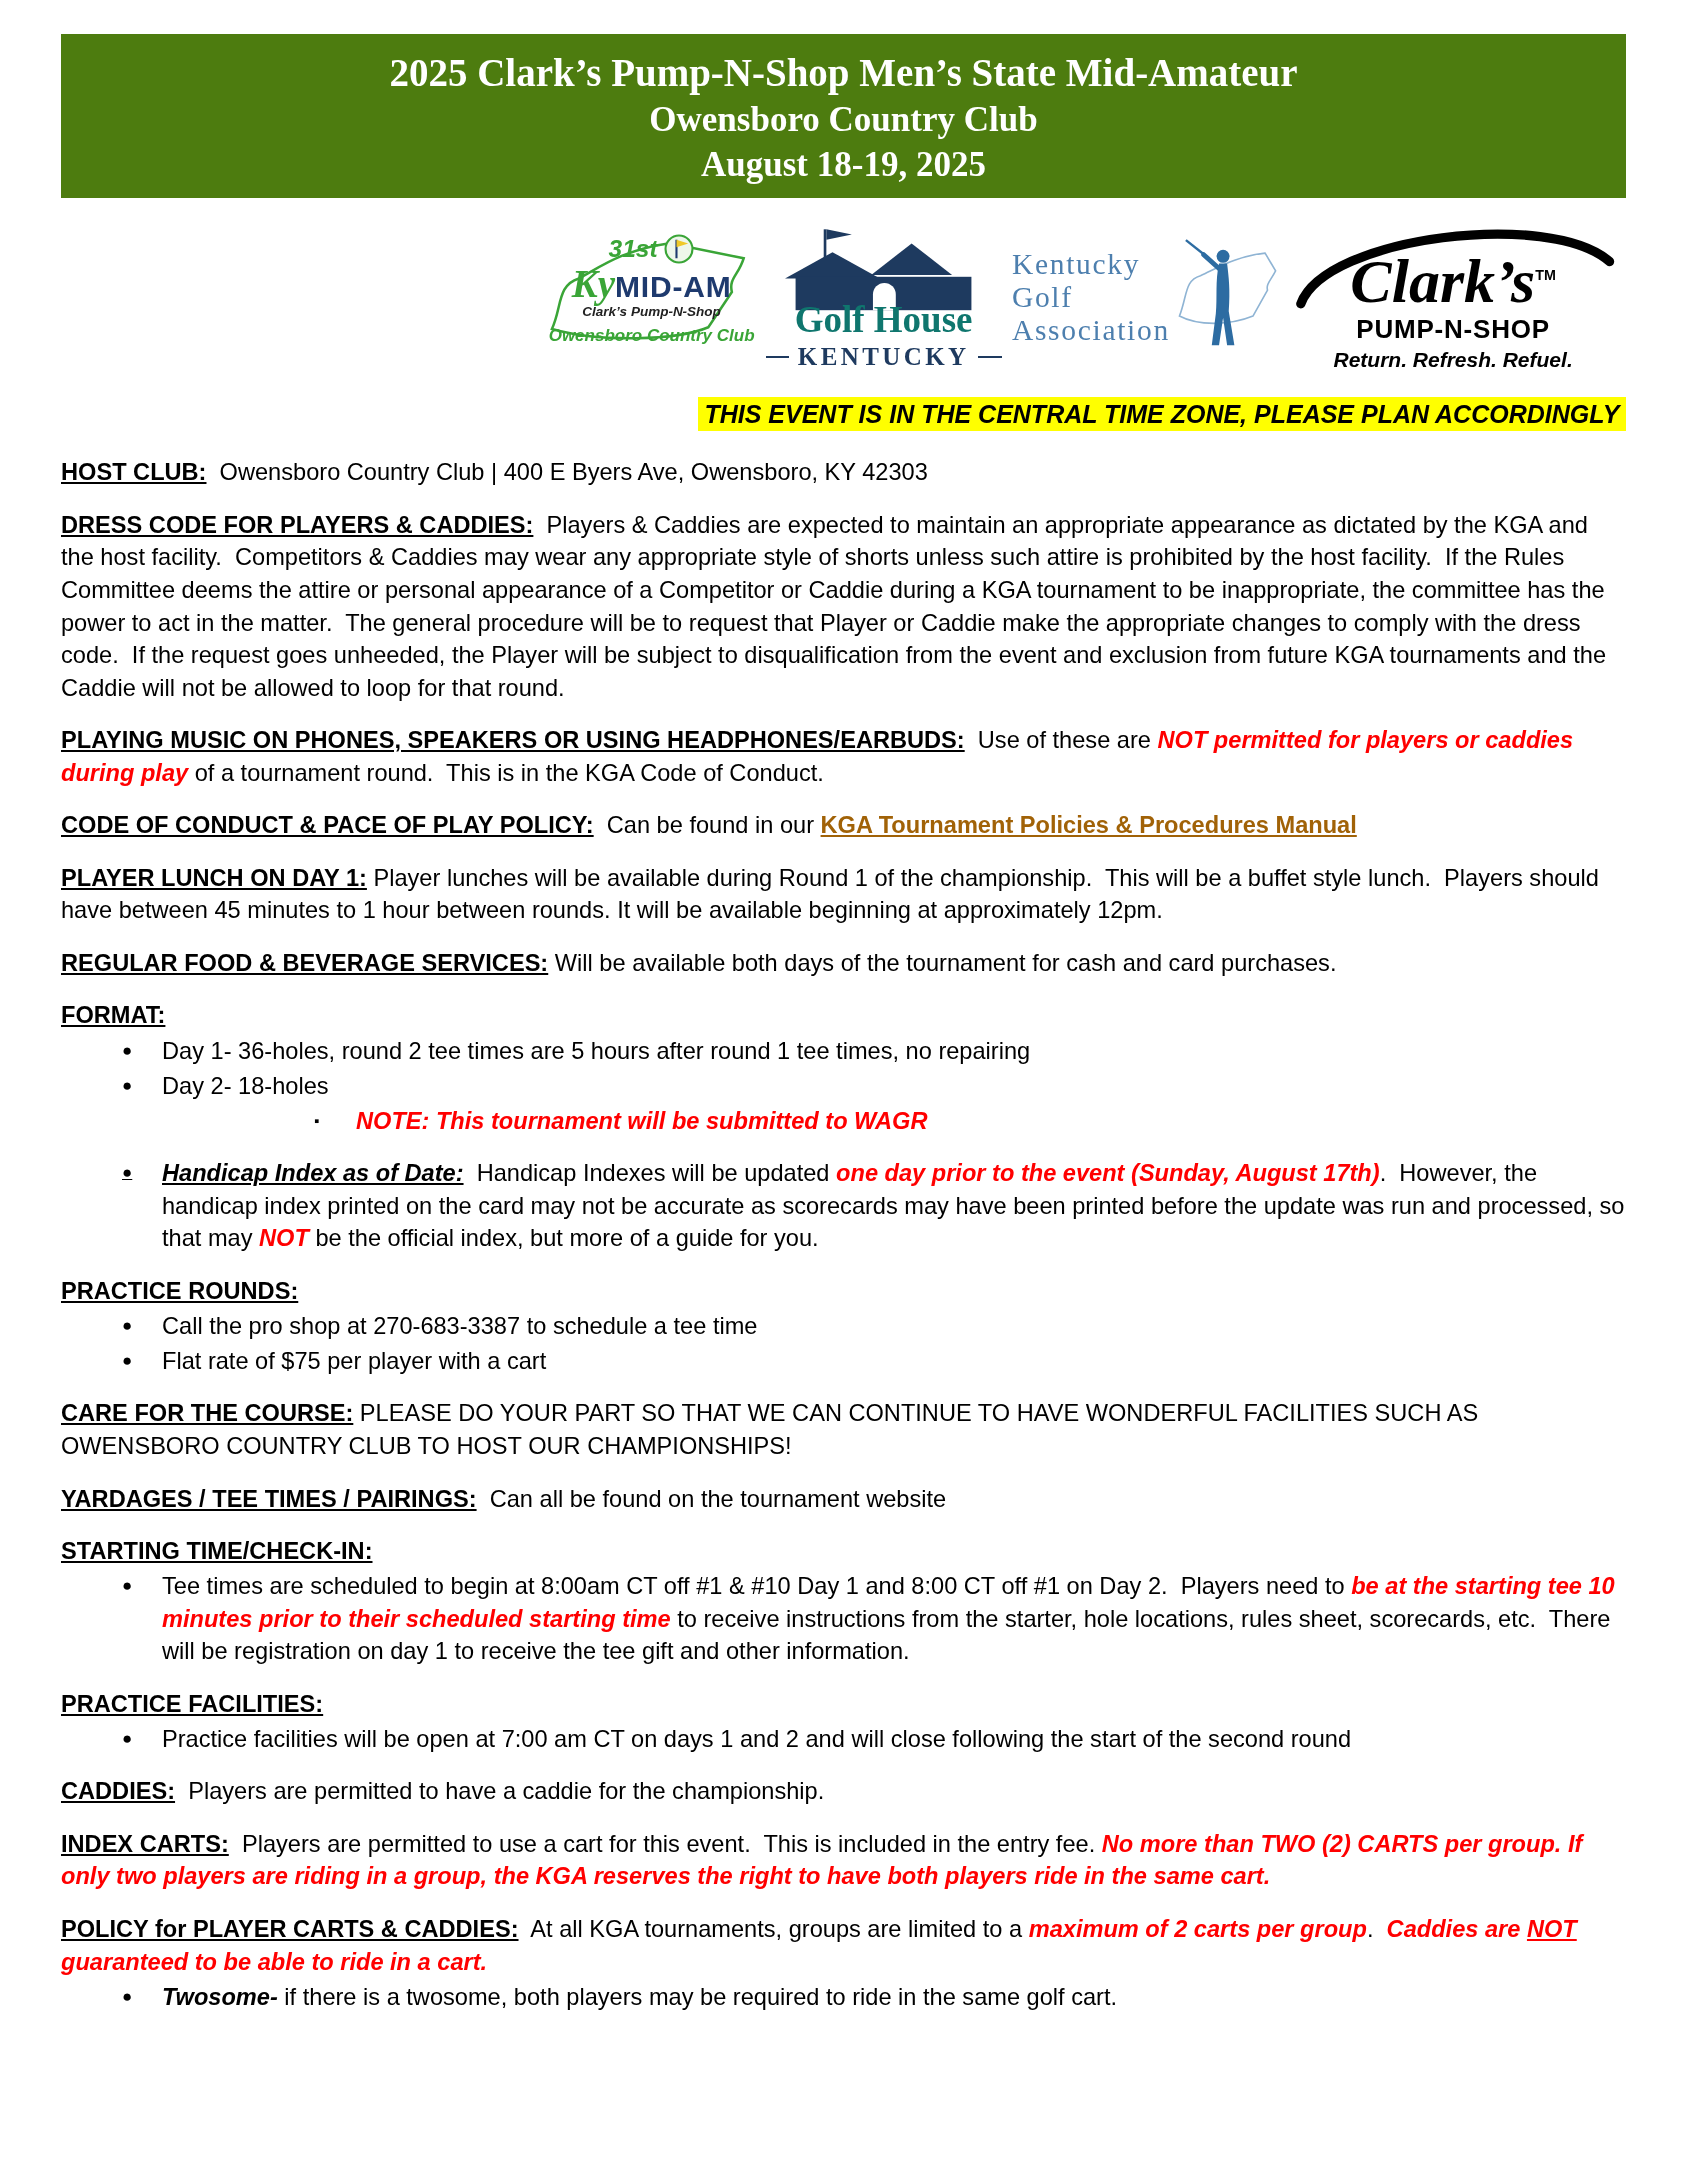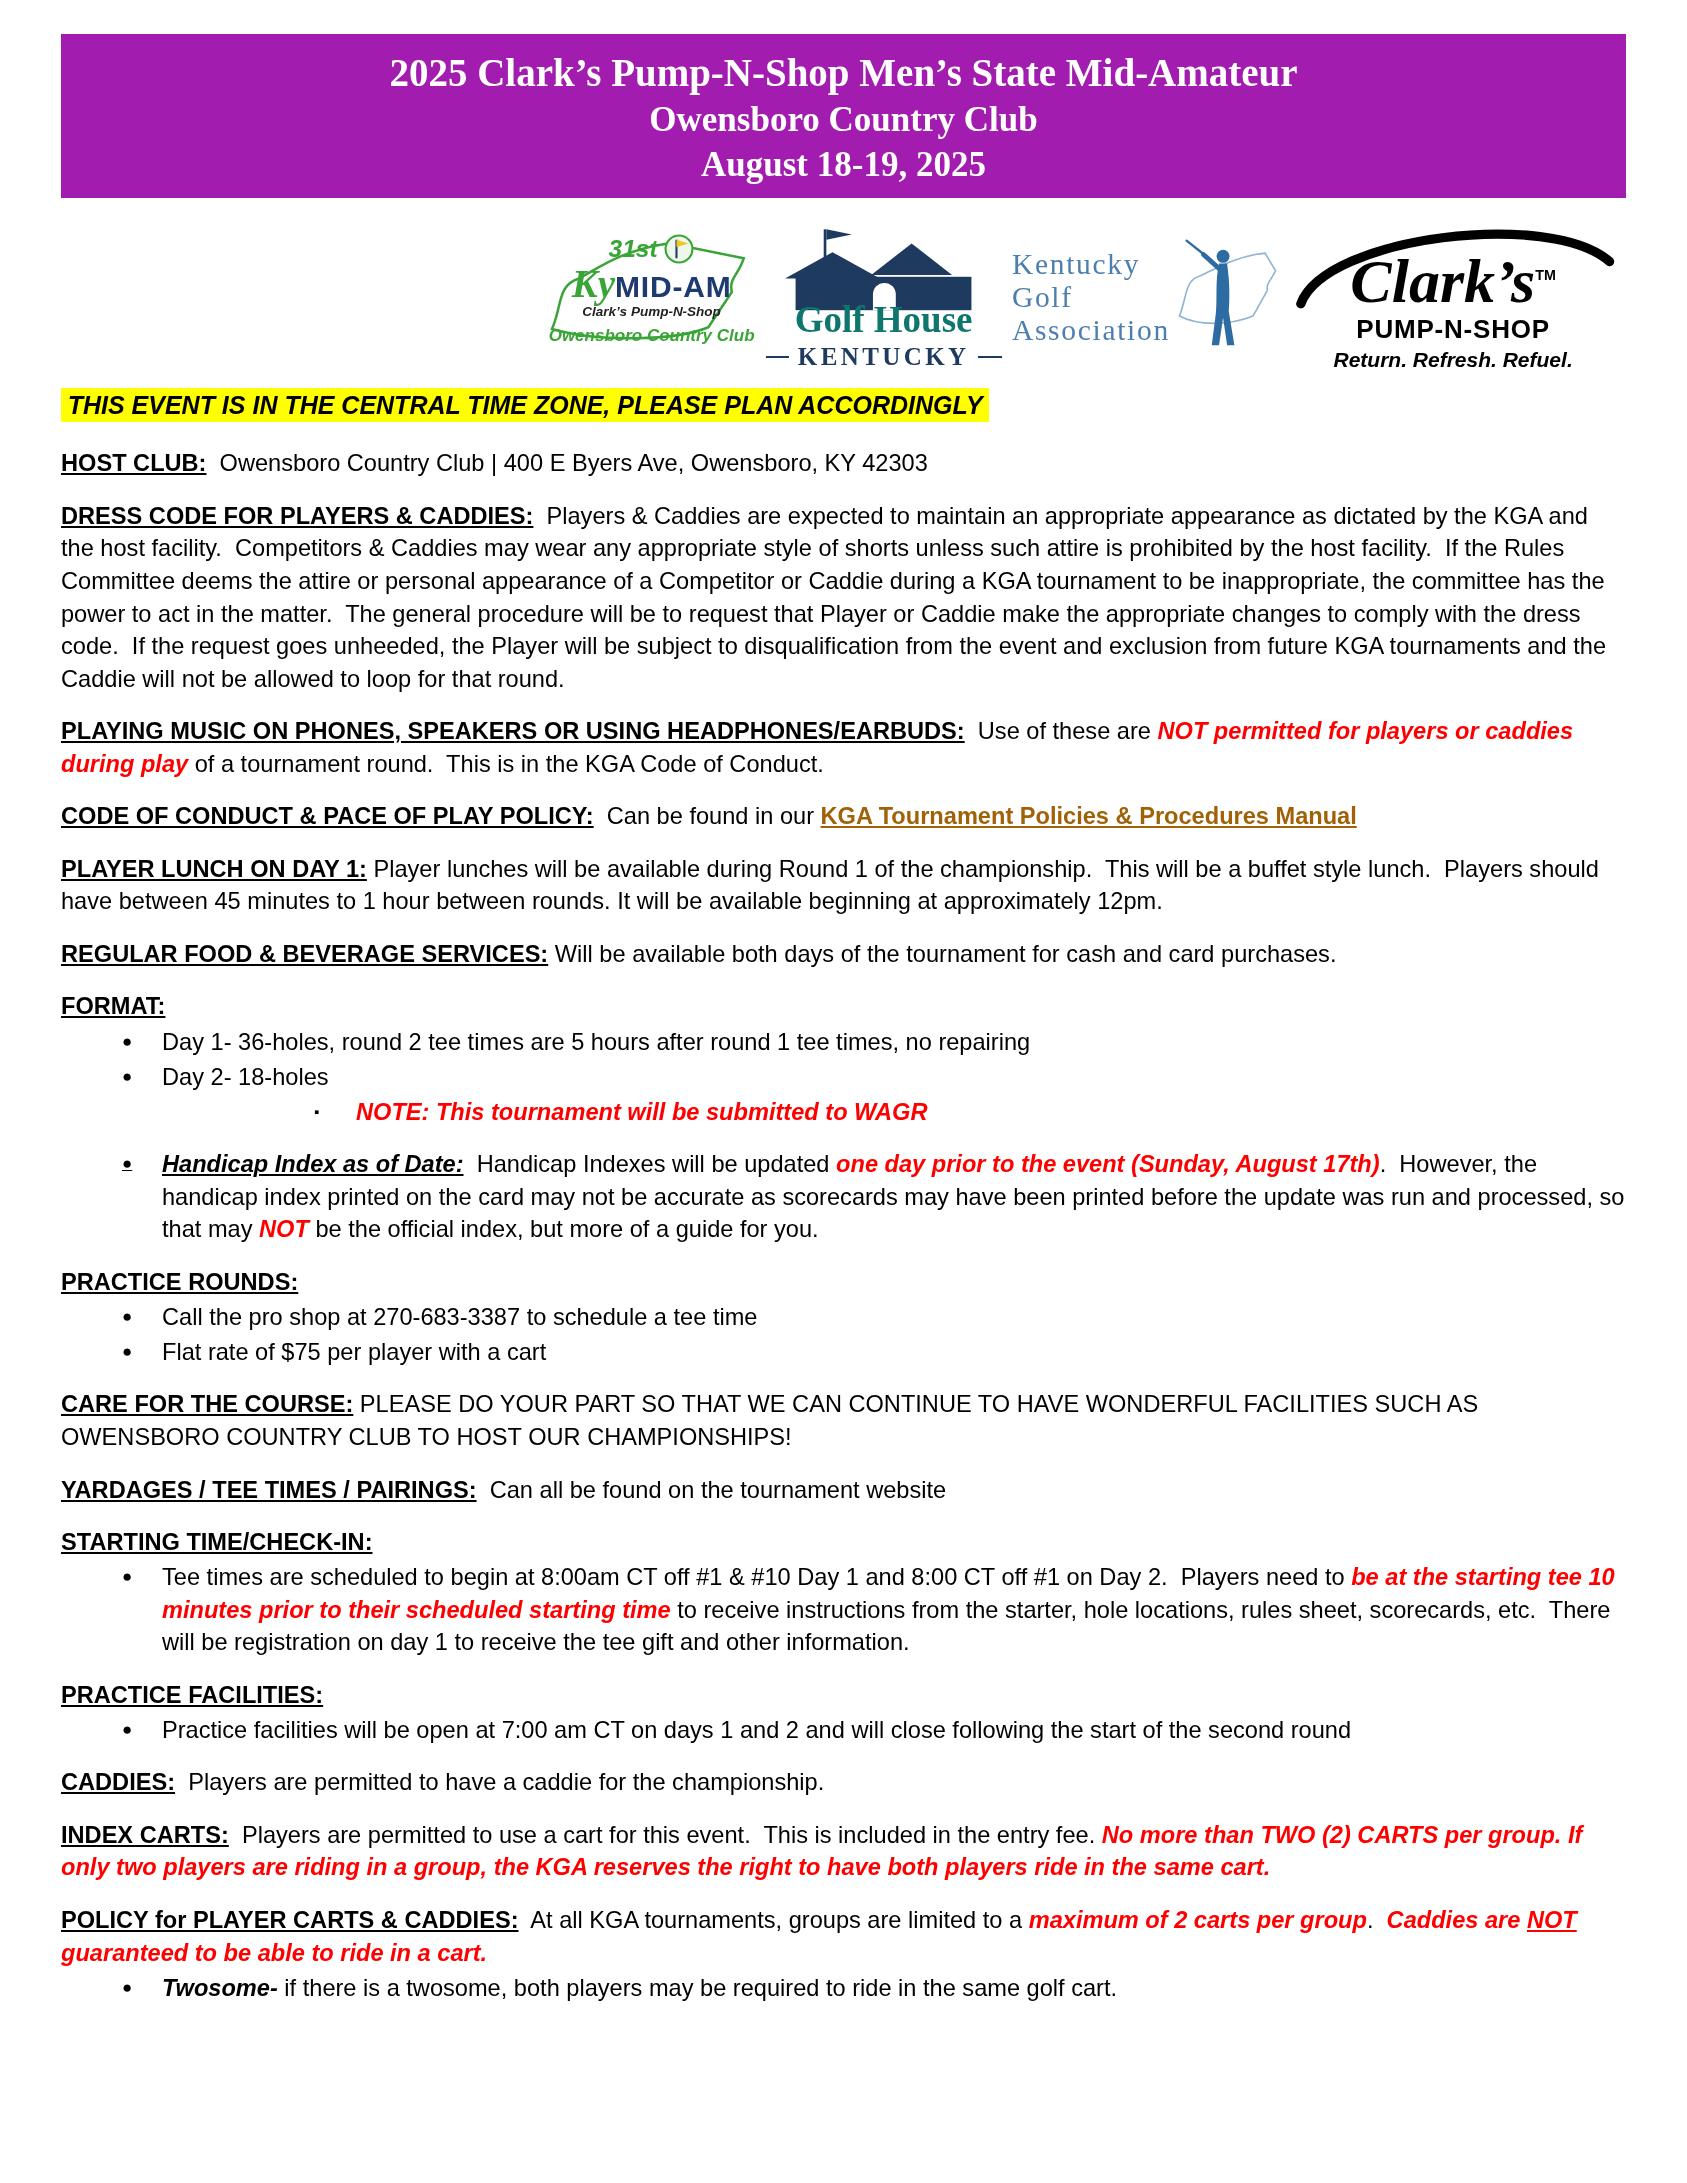--- a/index.html
+++ b/index.html
@@ -4,21 +4,21 @@
 <style>
   html,body{margin:0;padding:0;}
   body{
     width:1687px;min-height:2183px;background:#ffffff;color:#000;
     font-family:"Liberation Sans",sans-serif;
   }
   .page{padding:34px 61px 34px 61px;box-sizing:border-box;width:1687px;}
 
   
   .banner{
-    background:#a21caf;color:#fff;text-align:center;
+    background:#4d7c0f;color:#fff;text-align:center;
     padding:13.5px 8.4px 10px 8.4px;
     font-family:"Liberation Serif",serif;font-weight:bold;
   }
   .banner-title{font-size:39px;line-height:1.3;}
   .banner-sub{font-size:35px;line-height:1.28;}
 
   
   .logos{
     display:flex;justify-content:flex-end;align-items:center;
     margin:23.6px 8.4px 5px 8.4px;height:152px;
@@ -50,21 +50,21 @@
 
   
   .logo-clarks{width:329px;text-align:center;height:152px;}
   .clarks-swoosh{position:absolute;top:0;left:0;}
   .clarks-name{font-family:"Liberation Serif",serif;font-style:italic;font-weight:bold;font-size:62px;line-height:1;margin-top:29px;position:relative;}
   .clarks-tm{font-size:14.3px;vertical-align:super;font-style:normal;font-family:"Liberation Sans",sans-serif;}
   .clarks-sub{font-weight:bold;font-size:26px;letter-spacing:0.8px;margin-top:1.7px;}
   .clarks-tag{font-weight:bold;font-style:italic;font-size:21px;margin-top:3.4px;}
 
   
-  .notice-wrap{text-align:left;margin:15px 0 25px 0;}
+  .notice-wrap{text-align:right;margin:24px 0 25px 0;}
   .notice{
     display:inline-block;background:#ffff00;
     font-weight:bold;font-style:italic;font-size:25px;padding:2.5px 6.7px;
   }
 
   
   .doc{font-size:23.6px;line-height:1.38;}
   .section{margin-bottom:20px;}
   .para{white-space:pre-wrap;word-wrap:break-word;}
   .bullet-row{display:flex;margin-top:2.5px;}

